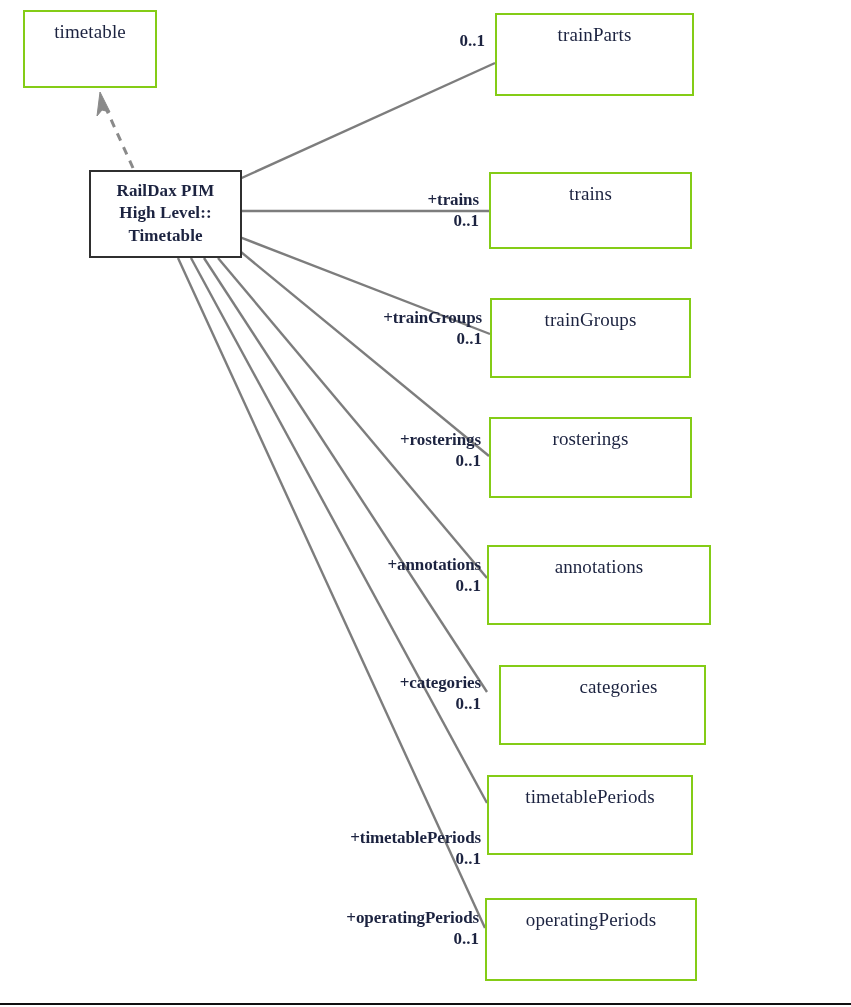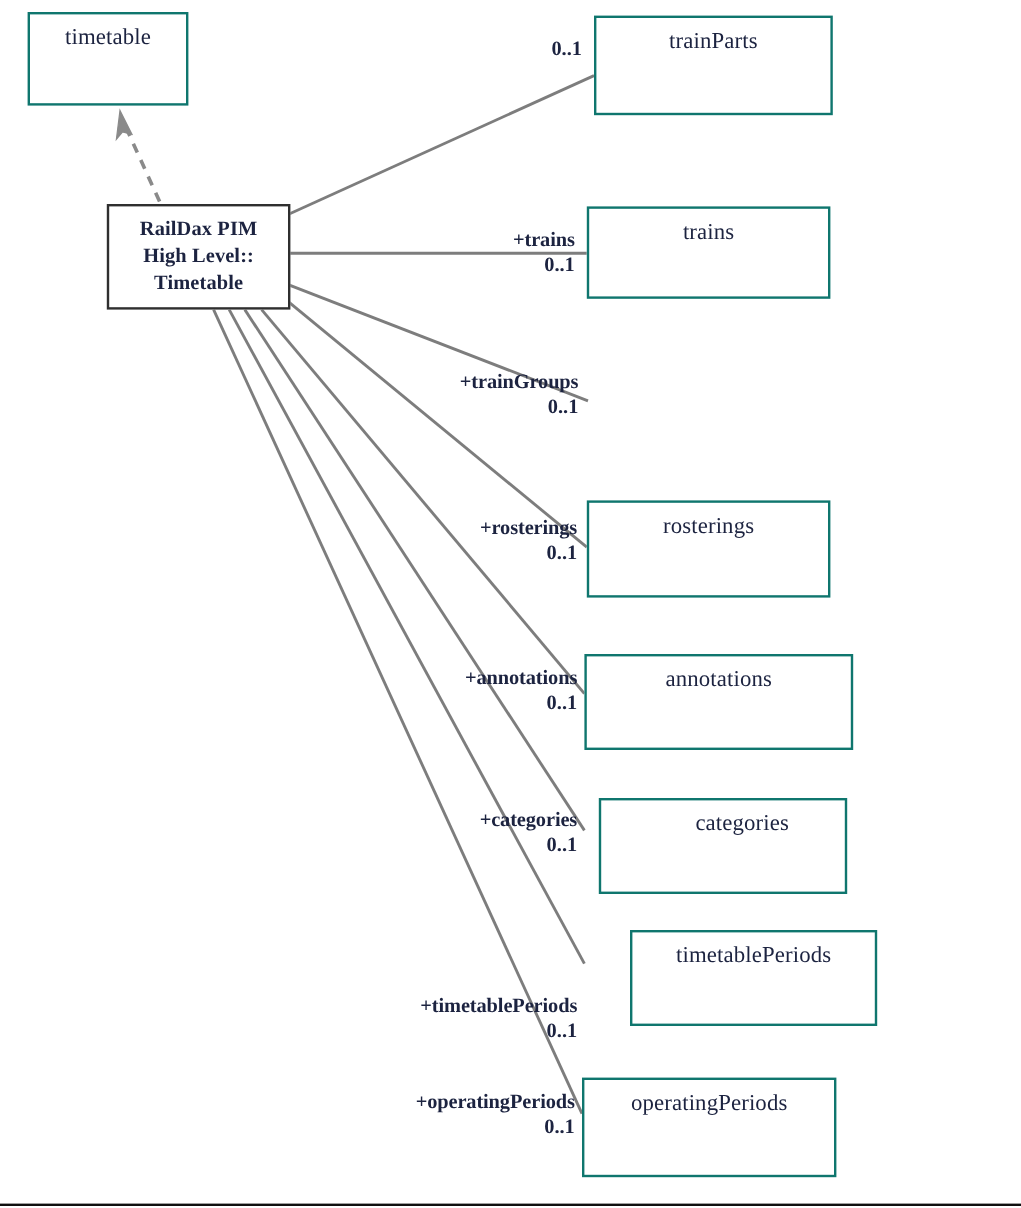--- a/index.html
+++ b/index.html
@@ -24,21 +24,21 @@
     left: 0;
     top: 0;
     width: 851px;
     height: 1007px;
     pointer-events: none;
   }
   .uml-box {
     position: absolute;
     box-sizing: border-box;
     background: #ffffff;
-    border: 2px solid #0f766e;
+    border: 2px solid #84cc16;
     display: block;
   }
   .uml-box .box-title {
     display: block;
     width: 100%;
     text-align: center;
     font-size: 19px;
     line-height: 1.18;
     color: #1c2340;
     padding-top: 9px;
@@ -128,34 +128,37 @@
   </div>
 
   <div class="uml-box" style="left:495px; top:13px; width:199px; height:83px;">
     <span class="box-title">trainParts</span>
   </div>
 
   <div class="uml-box" style="left:489px; top:172px; width:203px; height:77px;">
     <span class="box-title">trains</span>
   </div>
 
+  <div class="uml-box" style="left:490px; top:298px; width:201px; height:80px;">
+    <span class="box-title">trainGroups</span>
+  </div>
 
   <div class="uml-box" style="left:489px; top:417px; width:203px; height:81px;">
     <span class="box-title">rosterings</span>
   </div>
 
   <div class="uml-box" style="left:487px; top:545px; width:224px; height:80px;">
     <span class="box-title">annotations</span>
   </div>
 
   <div class="uml-box" style="left:499px; top:665px; width:207px; height:80px;padding-left:32px;">
     <span class="box-title">categories</span>
   </div>
 
-  <div class="uml-box" style="left:487px; top:775px; width:206px; height:80px;margin-left:38px;">
+  <div class="uml-box" style="left:487px; top:775px; width:206px; height:80px;">
     <span class="box-title">timetablePeriods</span>
   </div>
 
   <div class="uml-box" style="left:485px; top:898px; width:212px; height:83px;">
     <span class="box-title">operatingPeriods</span>
   </div>
 
   <div class="edge-label" style="left:305px; top:31px; width:180px;">
     <span class="mult">0..1</span>
   </div>

